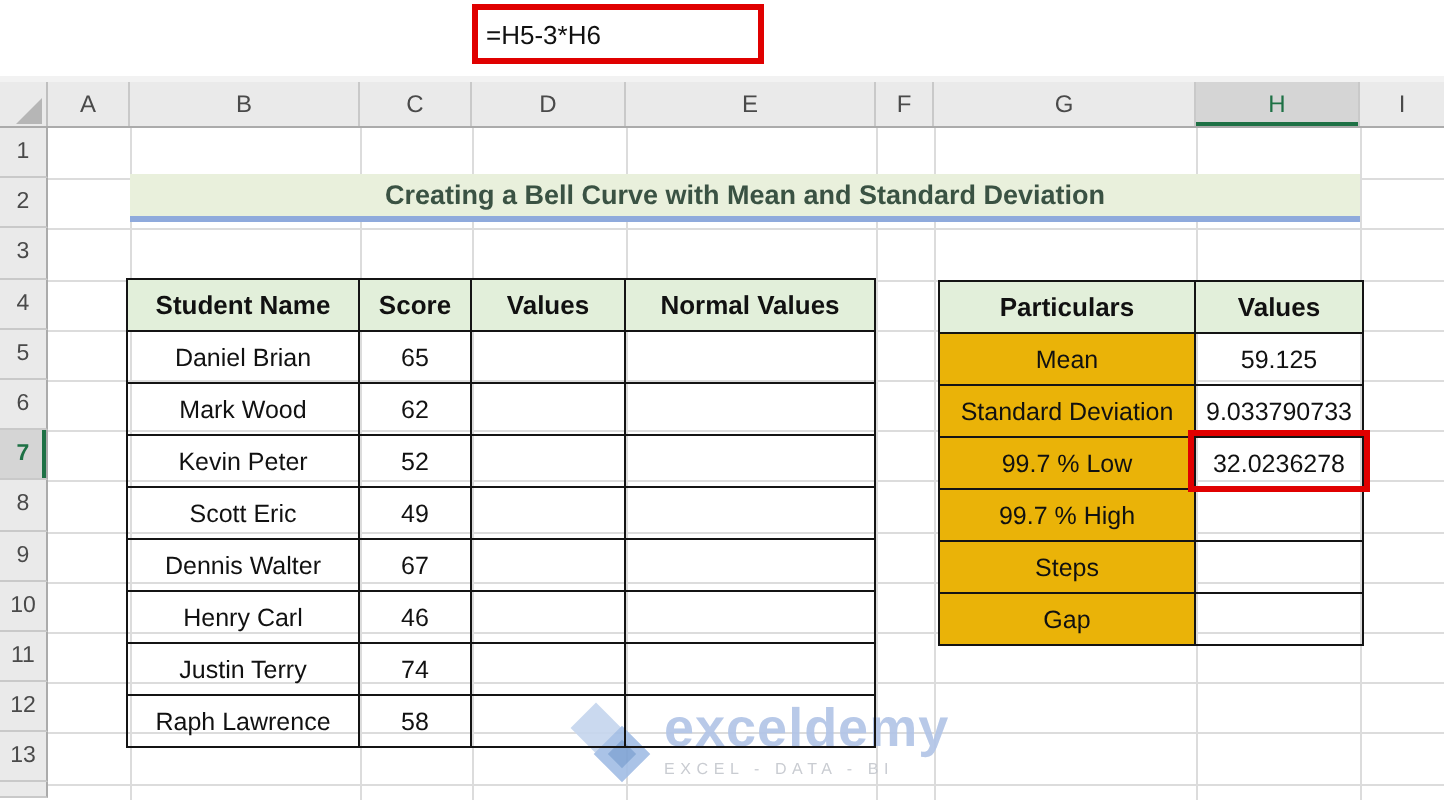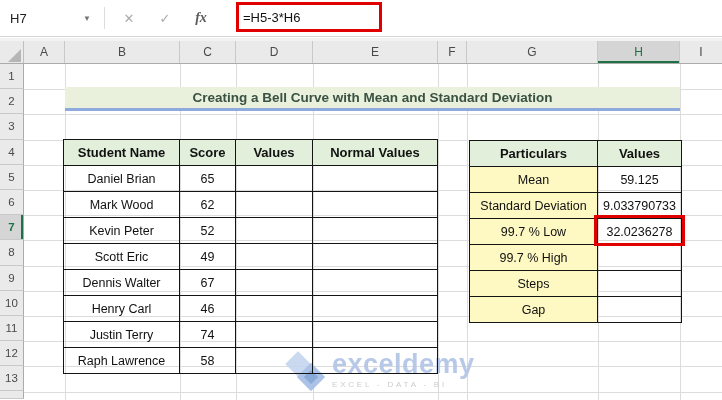--- a/index.html
+++ b/index.html
@@ -51,47 +51,37 @@
     justify-content:center;font-size:13.5px;font-weight:bold;color:#3A5243;z-index:3;}
 
   
   table{border-collapse:collapse;position:absolute;z-index:3;}
   td{border:1.5px solid #141414;text-align:center;vertical-align:middle;padding:0;
     font-size:12.5px;color:#111;background:transparent;}
   tr{height:26px;margin-left:41px;}
   td.th{background:#E2EFDA;font-weight:bold;font-size:13px;}
   #student-table{left:63px;top:139px;}
   #stats-table{left:469px;top:140px;}
-  #stats-table td.plabel{background:#fef9c3;}
+  #stats-table td.plabel{background:#eab308;}
 
   
   #cell-highlight{position:absolute;left:594px;top:215px;width:91px;height:31px;
     border:3px solid #E00000;box-sizing:border-box;z-index:6;}
 
   
   #watermark{position:absolute;left:285px;top:351px;display:flex;align-items:flex-start;
     gap:5px;z-index:1;opacity:.92;}
   .wm-brand{font-size:27px;line-height:27px;font-weight:bold;color:#B2C5E7;letter-spacing:.5px;}
   .wm-tagline{font-size:8px;letter-spacing:2.8px;color:#C5C8CE;margin-top:2px;}
 </style>
 </head>
 <body>
 
 <div id="screen">
 
-  <div id="formula-bar">
-    <div id="name-box">
-      <span>H7</span>
-      <span class="name-caret">▼</span>
-    </div>
-    <div class="fb-divider"></div>
-    <div class="fb-btn">✕</div>
-    <div class="fb-btn">✓</div>
-    <div class="fb-btn fx">fx</div>
-  </div>
   <div id="formula-box">
     <span>=H5-3*H6</span>
   </div>
   <div id="fb-gap"></div>
 
   <div id="col-headers">
     <div id="corner-cell">
       <div id="select-all-tri"></div>
     </div>
     <div class="col-h" style="width:41px">A</div>

